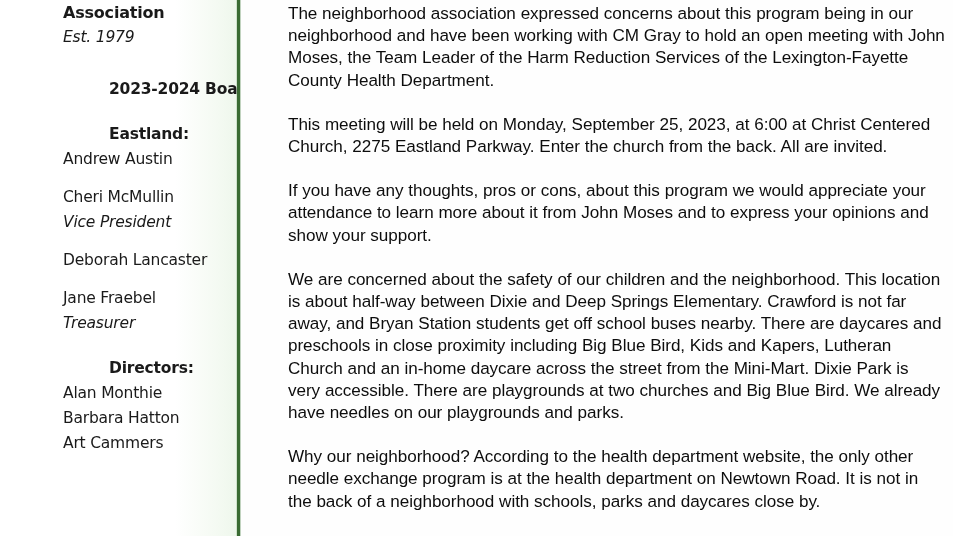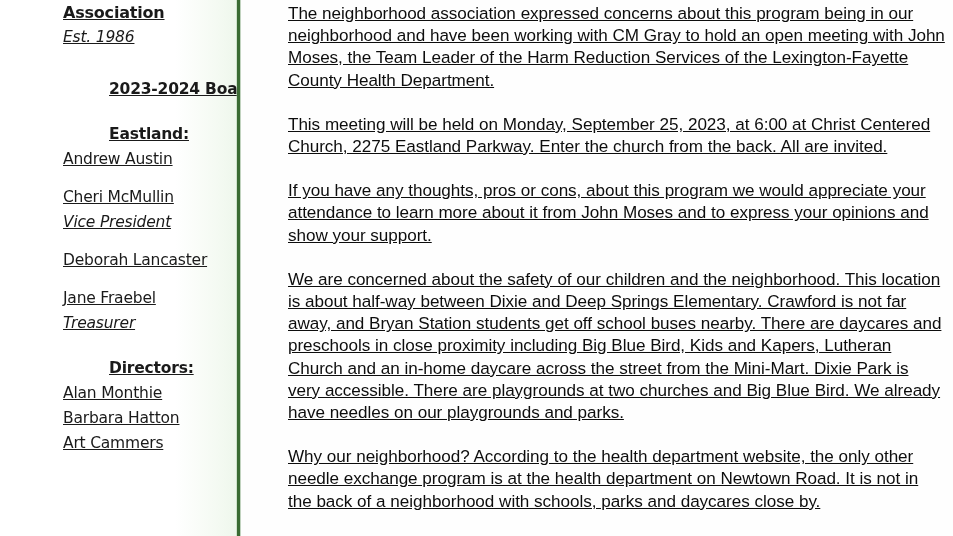--- a/index.html
+++ b/index.html
@@ -42,21 +42,20 @@
     top: 0;
     width: 175px;
   }
   .sb-line {
     font-family: "DejaVu Sans", sans-serif;
     font-size: 15.5px;
     line-height: 25px;
     color: #1a1a1a;
     white-space: nowrap;
     letter-spacing: -0.2px;
-    text-decoration: underline;
   }
   .sb-line.bold   { font-weight: bold; margin-left: 46px; }
   .sb-line.italic { font-style: italic; }
   .sb-line.title  { font-weight: bold; font-size: 16px; }
   .sb-gap-sm { height: 13px; }
   .sb-gap-md { height: 20px; }
   .sb-gap-lg { height: 27px; }
 
   
   #divider {
@@ -86,41 +85,40 @@
   }
   .para {
     font-family: "Liberation Sans", sans-serif;
     font-size: 17.1px;
     line-height: 22.2px;
     color: #0d0d0d;
     margin: 0 0 22px 0;
     text-align: left;
     letter-spacing: -0.05px;
     word-spacing: 0.1px;
-    text-decoration: underline;
   }
   .para:last-child { margin-bottom: 0; }
 
   
   .para.cropped {
     color: #f2f2f2;
     margin-bottom: 0;
   }
 </style>
 </head>
 <body>
 
 <div id="page">
 
   <div id="sidebar">
     <div id="sidebar-inner">
 
       <div class="sb-line title">Association</div>
 
-      <div class="sb-line italic">Est. 1986</div>
+      <div class="sb-line italic">Est. 1979</div>
 
       <div class="sb-gap-lg"></div>
 
       <div class="sb-line bold">2023-2024 Board</div>
 
       <div class="sb-gap-md"></div>
 
       <div class="sb-line bold">Eastland:</div>
 
       <div class="sb-line">Andrew Austin</div>

